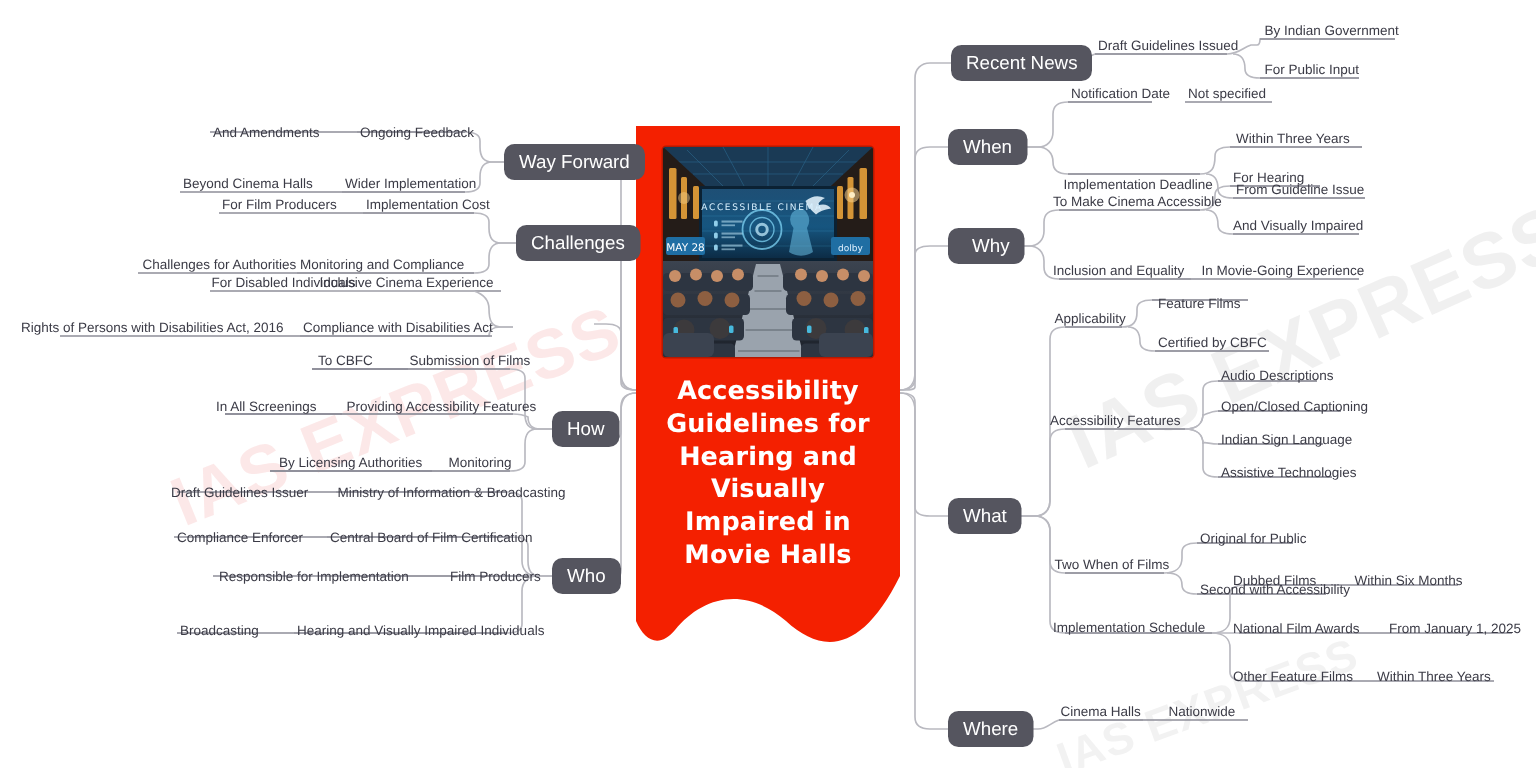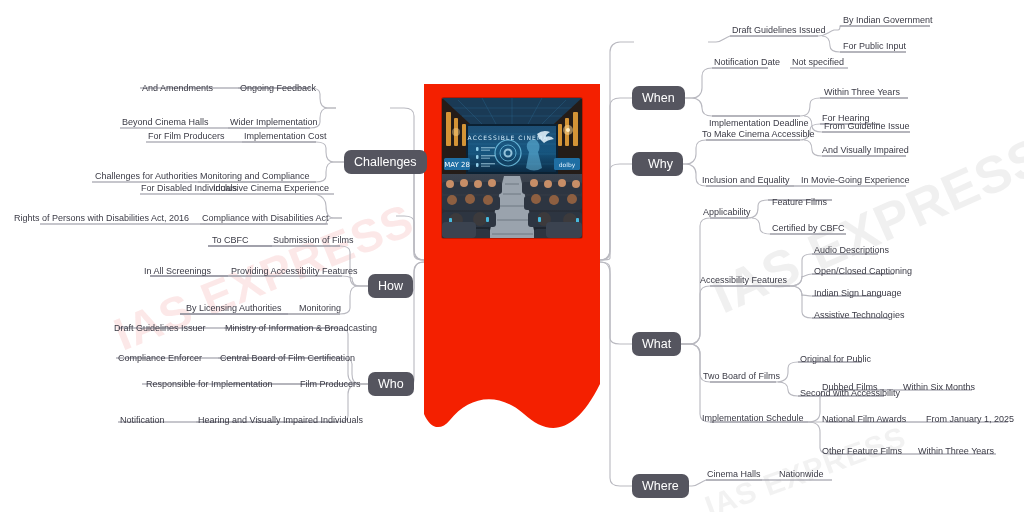--- a/index.html
+++ b/index.html
@@ -386,27 +386,30 @@
           <rect x="96" y="119" width="3" height="5" rx="1"></rect>
           <rect x="134" y="120" width="3" height="5" rx="1"></rect>
         </g>
 
         <g fill="#3b4350">
           <rect x="0" y="124" width="34" height="16" rx="4"></rect>
           <rect x="104" y="124" width="36" height="16" rx="4"></rect>
         </g>
       </svg>
     </div>
+    <div class="center-title">Accessibility Guidelines for Hearing and Visually Impaired in Movie Halls</div>
   </div>
 
+  <div class="pill" style="left:634px;top:30px;">Recent News</div>
   <div class="pill" style="left:632px;top:86px;">When</div>
   <div class="pill" style="left:632px;top:152px;padding-left:16px;">Why</div>
   <div class="pill" style="left:632px;top:332px;">What</div>
   <div class="pill" style="left:632px;top:474px;">Where</div>
 
+  <div class="pill" style="left:336px;top:96px;">Way Forward</div>
   <div class="pill" style="left:344px;top:150px;">Challenges</div>
   <div class="pill" style="left:368px;top:274px;">How</div>
   <div class="pill" style="left:368px;top:372px;">Who</div>
 
   <div class="lbl r" style="left:732px;top:25px;">Draft Guidelines Issued</div>
   <div class="lbl r" style="left:843px;top:15px;">By Indian Government</div>
   <div class="lbl r" style="left:843px;top:41px;">For Public Input</div>
 
   <div class="lbl r" style="left:714px;top:57px;">Notification Date</div>
   <div class="lbl r" style="left:792px;top:57px;">Not specified</div>
@@ -423,21 +426,21 @@
   <div class="lbl r" style="left:703px;top:207px;">Applicability</div>
   <div class="lbl r" style="left:772px;top:197px;">Feature Films</div>
   <div class="lbl r" style="left:772px;top:223px;">Certified by CBFC</div>
 
   <div class="lbl r" style="left:700px;top:275px;">Accessibility Features</div>
   <div class="lbl r" style="left:814px;top:245px;">Audio Descriptions</div>
   <div class="lbl r" style="left:814px;top:266px;">Open/Closed Captioning</div>
   <div class="lbl r" style="left:814px;top:288px;">Indian Sign Language</div>
   <div class="lbl r" style="left:814px;top:310px;">Assistive Technologies</div>
 
-  <div class="lbl r" style="left:703px;top:371px;">Two Board of Films</div>
+  <div class="lbl r" style="left:703px;top:371px;">Two When of Films</div>
   <div class="lbl r" style="left:800px;top:354px;">Original for Public</div>
   <div class="lbl r" style="left:800px;top:388px;">Second with Accessibility</div>
 
   <div class="lbl r" style="left:702px;top:413px;">Implementation Schedule</div>
   <div class="lbl r" style="left:822px;top:382px;">Dubbed Films</div>
   <div class="lbl r" style="left:903px;top:382px;">Within Six Months</div>
   <div class="lbl r" style="left:822px;top:414px;">National Film Awards</div>
   <div class="lbl r" style="left:926px;top:414px;">From January 1, 2025</div>
   <div class="lbl r" style="left:822px;top:446px;">Other Feature Films</div>
   <div class="lbl r" style="left:918px;top:446px;">Within Three Years</div>
@@ -467,15 +470,15 @@
   <div class="lbl l" style="left:299px;top:303px;">Monitoring</div>
   <div class="lbl l" style="left:186px;top:303px;">By Licensing Authorities</div>
 
   <div class="lbl l" style="left:225px;top:323px;">Ministry of Information &amp; Broadcasting</div>
   <div class="lbl l" style="left:114px;top:323px;">Draft Guidelines Issuer</div>
   <div class="lbl l" style="left:220px;top:353px;">Central Board of Film Certification</div>
   <div class="lbl l" style="left:118px;top:353px;">Compliance Enforcer</div>
   <div class="lbl l" style="left:300px;top:379px;">Film Producers</div>
   <div class="lbl l" style="left:146px;top:379px;">Responsible for Implementation</div>
   <div class="lbl l" style="left:198px;top:415px;">Hearing and Visually Impaired Individuals</div>
-  <div class="lbl l" style="left:120px;top:415px;">Notification</div>
+  <div class="lbl l" style="left:120px;top:415px;">Broadcasting</div>
 
 </div>
 
 </body></html>

